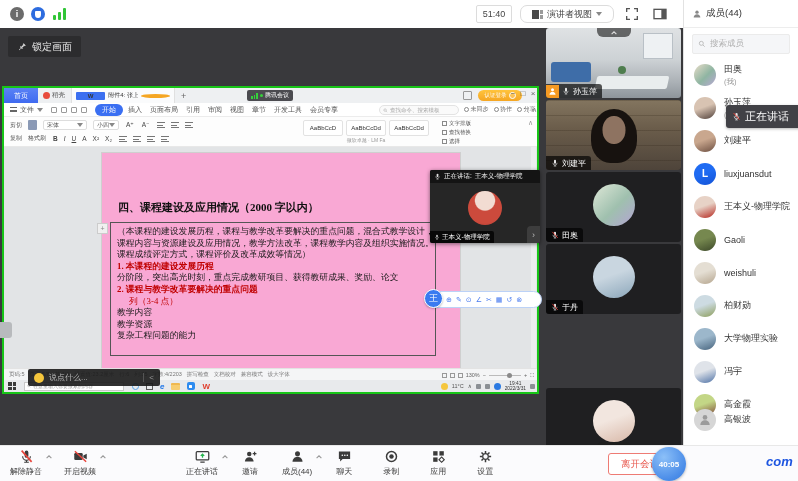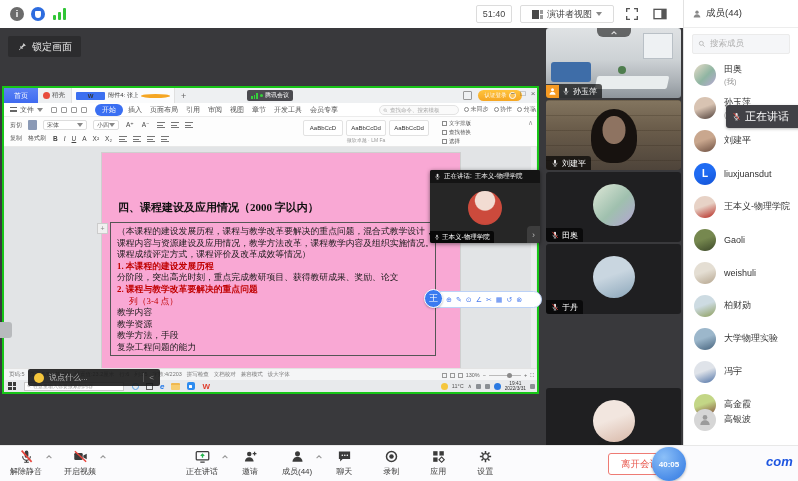--- a/index.html
+++ b/index.html
@@ -10,21 +10,21 @@
 
 .topbar{position:absolute;left:0;top:0;width:683px;height:28px;background:#fff}
 .tb-ico{position:absolute;top:7px;width:14px;height:14px;border-radius:50%;display:flex;align-items:center;justify-content:center}
 .info-ico{left:10px;background:#6b6b6b;color:#fff;font-size:9px;font-weight:bold}
 .shield-ico{left:31px;background:#2d6cdf}
 .shield-in{width:6px;height:7px;background:#fff;border-radius:1px 1px 50% 50%}
 .sig{position:absolute;left:53px;top:8px;width:14px;height:12px}
 .sig i{position:absolute;bottom:0;width:3px;background:#31c537;border-radius:1px}
 .sig i:nth-child(1){left:0;height:5px}.sig i:nth-child(2){left:5px;height:8px}.sig i:nth-child(3){left:10px;height:12px}
 .time-box{position:absolute;left:476px;top:5px;width:36px;height:18px;border:1px solid #dcdcdc;border-radius:2px;font-size:9px;color:#444;display:flex;align-items:center;justify-content:center}
-.view-box{position:absolute;left:520px;top:5px;width:94px;height:18px;border:1px solid #dcdcdc;border-radius:2px;font-size:9px;color:#444;display:flex;align-items:center;justify-content:center;gap:4px}
+.view-box{position:absolute;left:520px;top:5px;width:94px;height:18px;border:1px solid #dcdcdc;border-radius:7px;font-size:9px;color:#444;display:flex;align-items:center;justify-content:center;gap:4px}
 .lay-ico{width:11px;height:9px;position:relative}
 .lay-ico i{position:absolute;background:#4a4a4a}
 .lay-ico i:nth-child(1){left:0;top:0;width:7px;height:9px}
 .lay-ico i:nth-child(2){left:8px;top:0;width:3px;height:4px;background:#9a9a9a}
 .lay-ico i:nth-child(3){left:8px;top:5px;width:3px;height:4px;background:#9a9a9a}
 .caret{width:0;height:0;border-left:3px solid transparent;border-right:3px solid transparent;border-top:4px solid #888}
 .win-ico{position:absolute;top:6px;width:16px;height:16px}
 
 
 .main{position:absolute;left:0;top:28px;width:683px;height:417px;background:#39393c}
@@ -394,21 +394,20 @@
           <div class="p-box">
               <div class="dline">（本课程的建设发展历程，课程与教学改革要解决的重点问题，混合式教学设计，</div>
               <div class="dline">课程内容与资源建设及应用情况，教学方法改革，课程教学内容及组织实施情况。</div>
               <div class="dline">课程成绩评定方式，课程评价及改革成效等情况）</div>
               <div class="dline red bold">1. 本课程的建设发展历程</div>
               <div class="dline">分阶段，突出高光时刻，重点完成教研项目、获得教研成果、奖励、论文</div>
               <div class="dline red bold">2. 课程与教学改革要解决的重点问题</div>
               <div class="dline red ind">列（3-4 点）</div>
               <div class="dline">教学内容</div>
               <div class="dline">教学资源</div>
-              <div class="dline">教学方法，手段</div>
               <div class="dline">复杂工程问题的能力</div>
             </div>
         </div>
         <div class="w-scroll">
             <div class="w-thumb"></div>
           </div>
       </div>
 
       <div class="w-status">
         <span id="status-items" style="display:flex;gap:5px">

